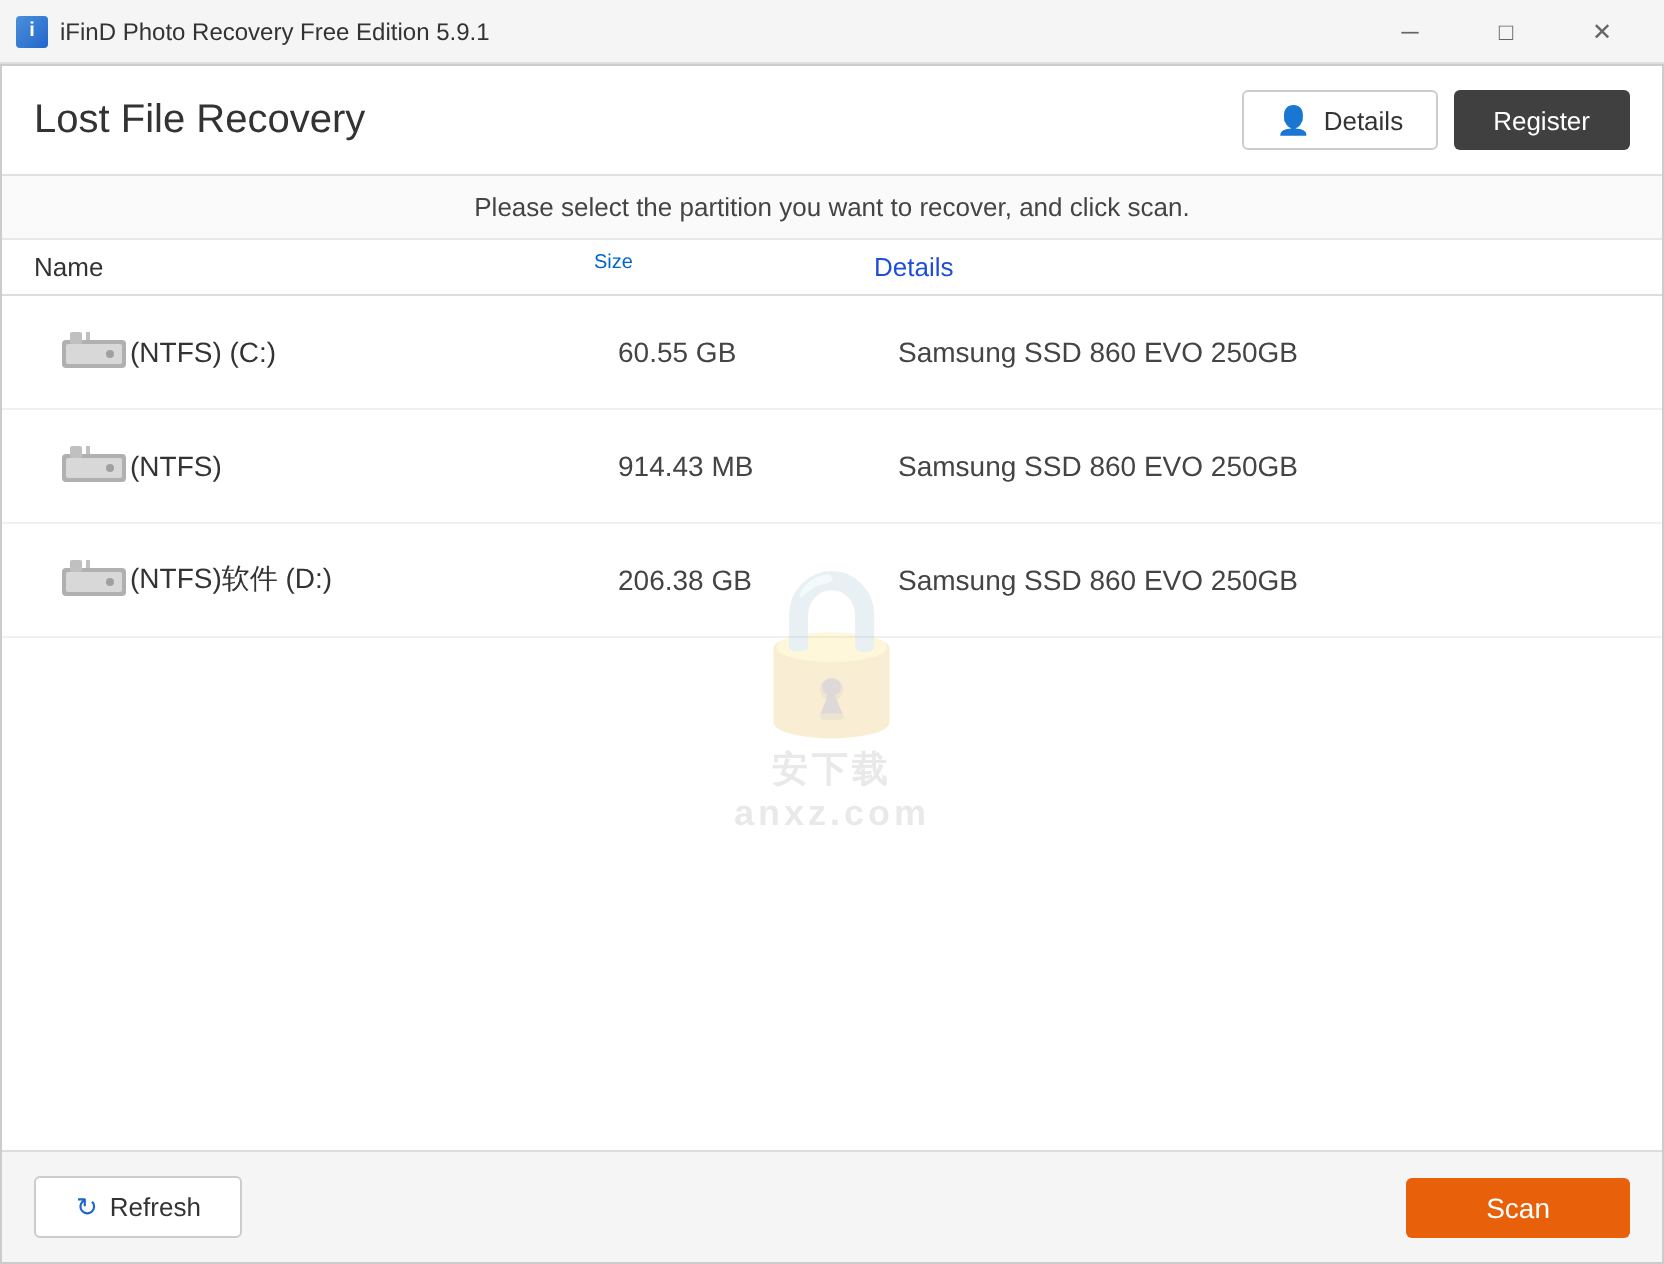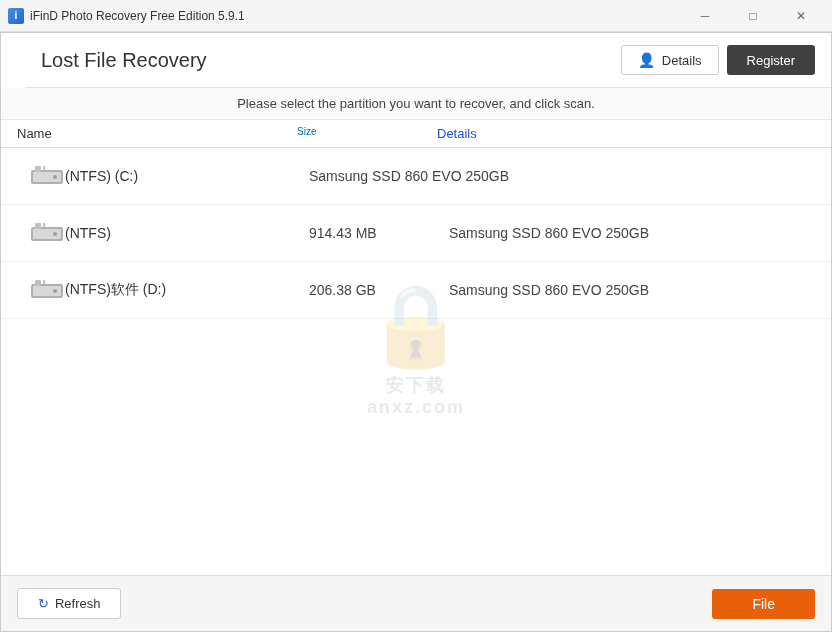--- a/index.html
+++ b/index.html
@@ -67,21 +67,20 @@
       border: 1px solid #ccc;
       margin: 0;
     }
 
     
     .app-header {
       display: flex;
       align-items: center;
       padding: 12px 16px;
       border-bottom: 1px solid #e0e0e0;
-      margin-left: 24px;
     }
     .app-title {
       font-size: 20px;
       font-weight: 400;
       color: #333;
       flex: 1;
     }
     .header-actions {
       display: flex;
       gap: 8px;
@@ -266,20 +265,21 @@
 
       <div class="partition-row">
         <svg class="drive-svg" viewBox="0 0 36 28" xmlns="http://www.w3.org/2000/svg">
           <rect x="2" y="8" width="32" height="14" rx="2" fill="#b0b0b0"></rect>
           <rect x="4" y="10" width="28" height="10" rx="1" fill="#d8d8d8"></rect>
           <rect x="6" y="4" width="6" height="6" rx="1" fill="#c0c0c0"></rect>
           <rect x="14" y="4" width="2" height="4" fill="#c0c0c0"></rect>
           <circle cx="26" cy="15" r="2" fill="#a0a0a0"></circle>
         </svg>
         <div class="partition-name-col">(NTFS) (C:)</div>
+        <div class="partition-size-col">60.55 GB</div>
         <div class="partition-details-col">Samsung SSD 860 EVO 250GB</div>
       </div>
 
       <div class="partition-row">
         <svg class="drive-svg" viewBox="0 0 36 28" xmlns="http://www.w3.org/2000/svg">
           <rect x="2" y="8" width="32" height="14" rx="2" fill="#b0b0b0"></rect>
           <rect x="4" y="10" width="28" height="10" rx="1" fill="#d8d8d8"></rect>
           <rect x="6" y="4" width="6" height="6" rx="1" fill="#c0c0c0"></rect>
           <rect x="14" y="4" width="2" height="4" fill="#c0c0c0"></rect>
           <circle cx="26" cy="15" r="2" fill="#a0a0a0"></circle>
@@ -310,16 +310,16 @@
       <div class="watermark-text">anxz.com</div>
     </div>
 
   </div>
 
   <div class="footer">
     <button class="refresh-btn">
       <span style="font-size:13px; color:#2266cc;">↻</span>
       <span>Refresh</span>
     </button>
-    <button class="scan-btn">File</button>
+    <button class="scan-btn">Scan</button>
   </div>
 
 </div>
 
 </body></html>

